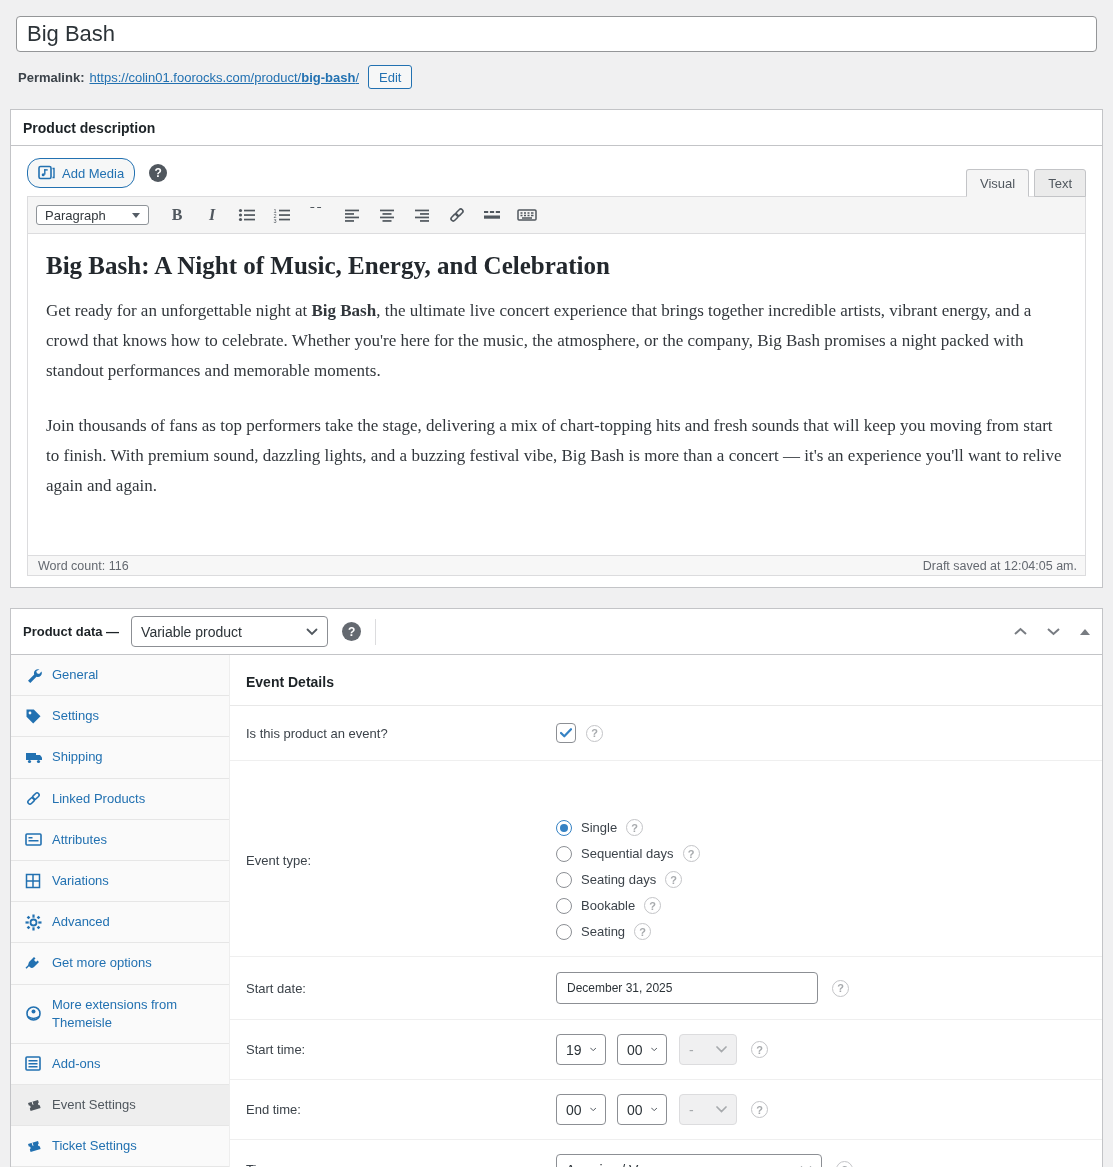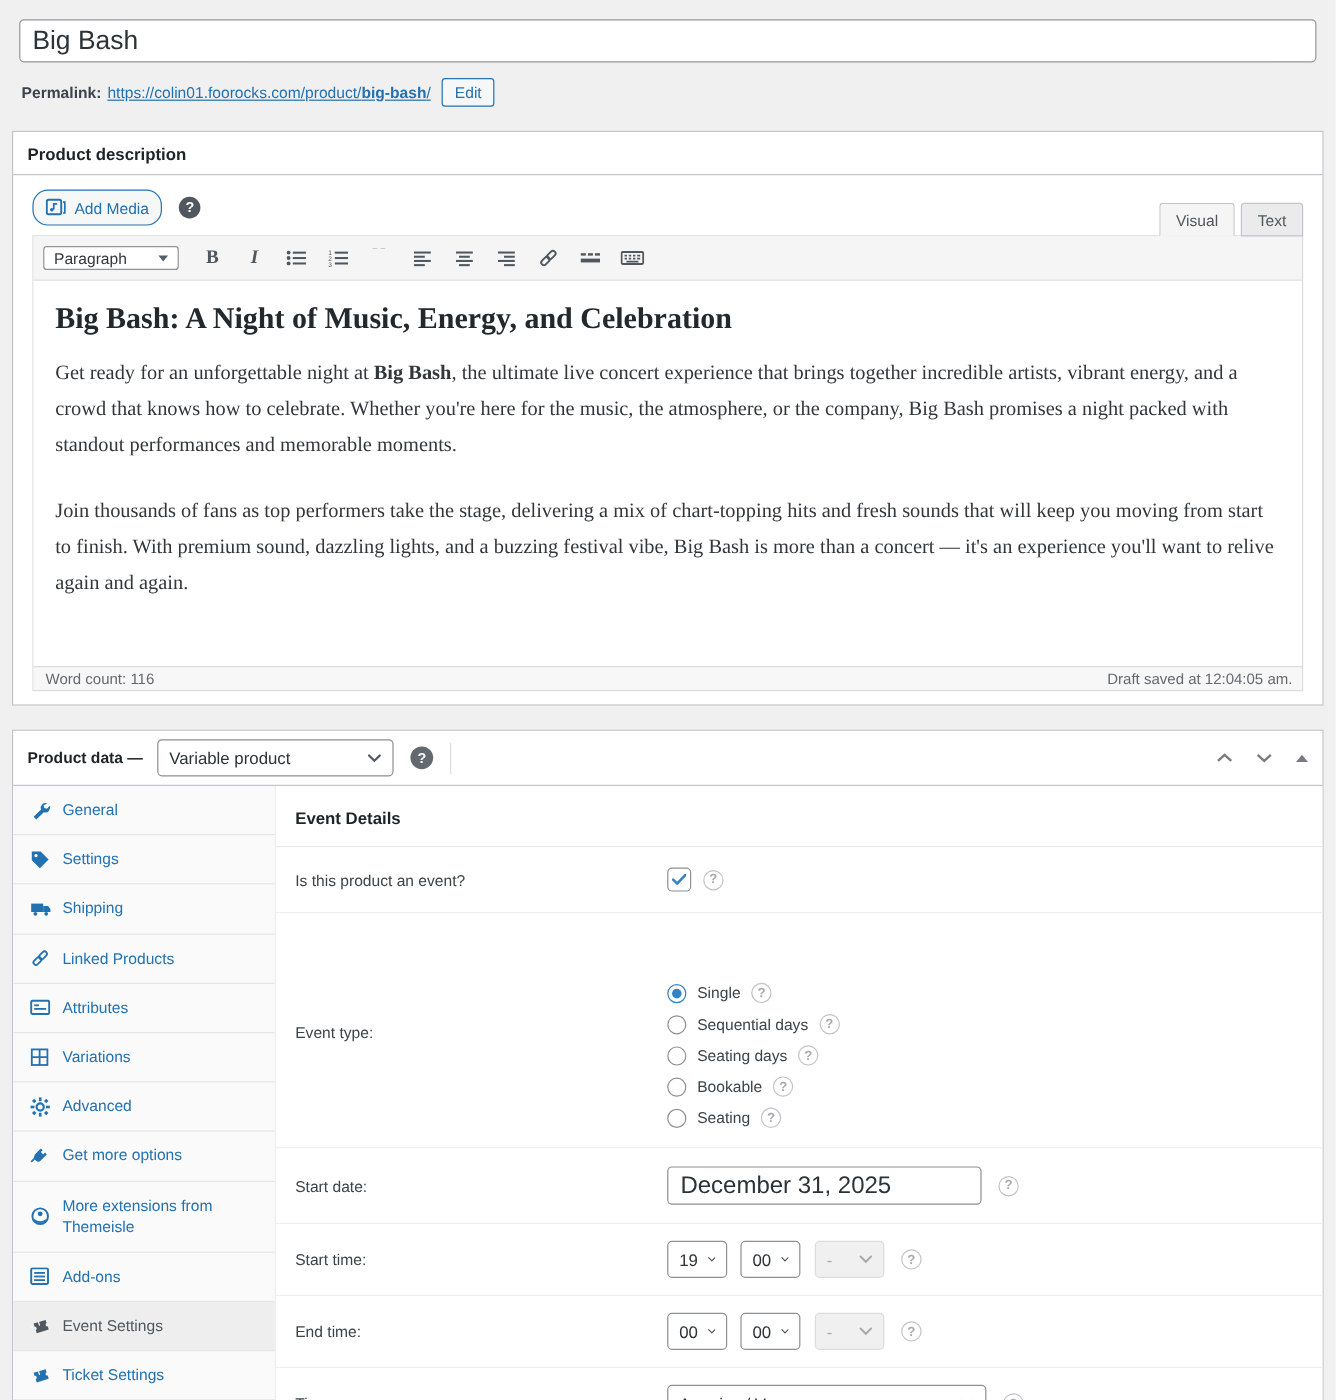--- a/index.html
+++ b/index.html
@@ -202,21 +202,21 @@
     display: inline-flex; align-items: center; justify-content: center;
   }
   .radio.checked { border-color: #3582c4; }
   .radio.checked::after {
     content: ""; width: 8px; height: 8px; border-radius: 50%; background: #3582c4;
   }
   .radio-label { color: #3c434a; }
 
   .date-input {
     width: 262px; height: 32px; padding: 0 10px;
-    font-family: "Liberation Sans", sans-serif; font-size: 20px; color: #2c3338;
+    font-family: "Liberation Sans", sans-serif; font-size: 12px; color: #2c3338;
     border: 1px solid #8c8f94; border-radius: 4px; background: #fff; outline: none;
   }
   .sel-h { width: 50px; }
   .sel-ampm { width: 58px; margin-left: 12px; }
   .sel-min { margin-left: 11px; }
   .sel-tz { width: 266px; }
   .next-row-spacer { height: 60px; }
 </style>
 </head>
 <body>

